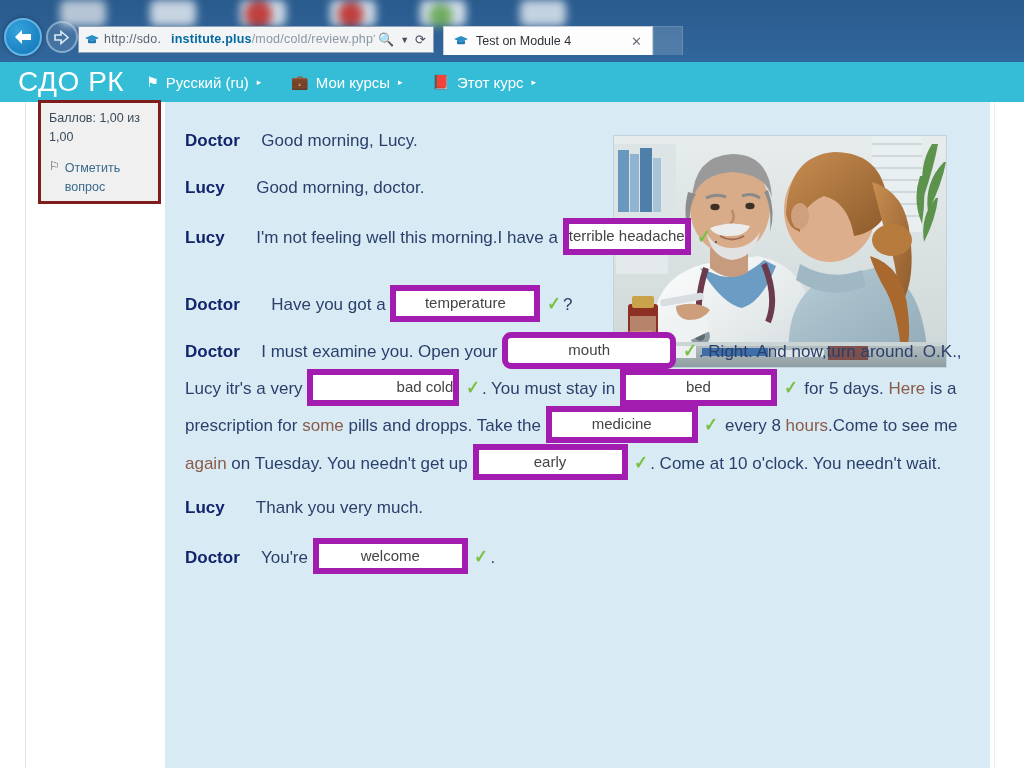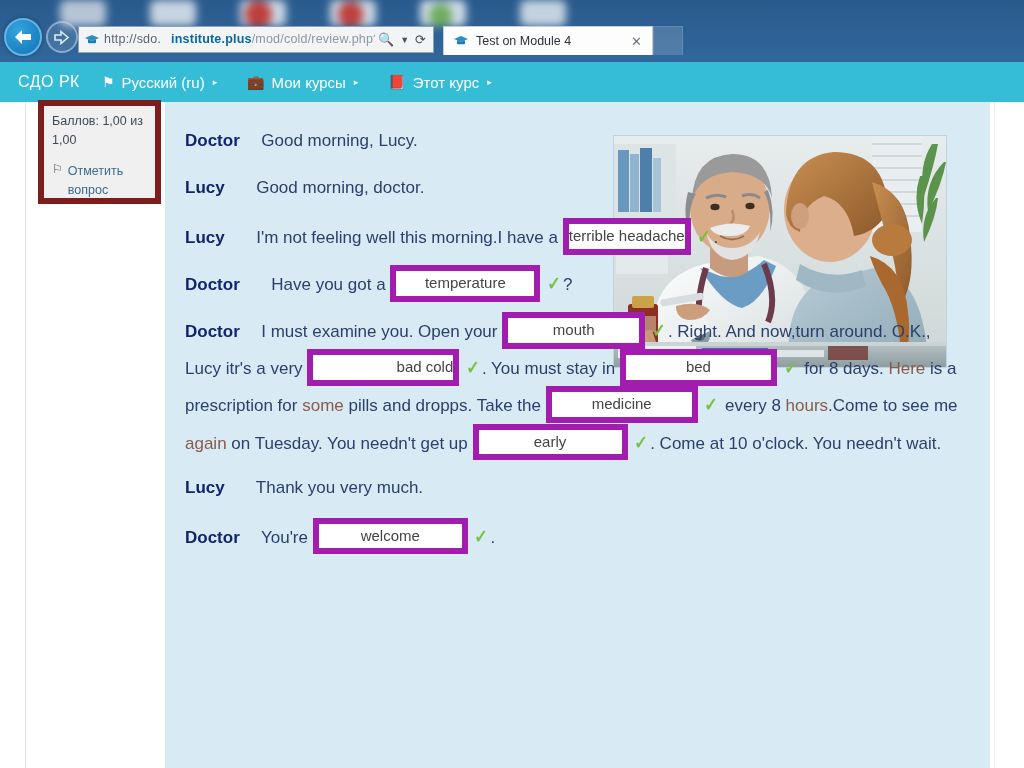--- a/index.html
+++ b/index.html
@@ -93,21 +93,21 @@
 
   
   #moodle-navbar {
     position: absolute; left: 0; top: 62px;
     width: 1024px; height: 40px;
     background: #35bcd6;
     display: flex; align-items: center;
     color: #ffffff;
   }
   #site-brand {
-    font-size: 16px; letter-spacing: .5px;
+    font-size: 28px; letter-spacing: .5px;
     padding: 0 22px 0 18px; color: #ffffff; white-space: nowrap;
   }
   .nav-item {
     display: flex; align-items: center; gap: 7px;
     font-size: 15px; color: #ffffff; white-space: nowrap;
     padding: 0 30px 0 0;
   }
   .nav-item .nav-ico { font-size: 14px; line-height: 1; }
   .nav-item .caret { font-size: 9px; margin-left: 1px; }
 
@@ -133,21 +133,21 @@
   }
   #content-panel-inner {
     position: absolute; left: 0; top: 0; width: 818px; height: 666px;
     background: #d8ebf4;
   }
 
   
   #question-info {
     position: absolute; left: 38px; top: -2px;
     width: 123px; height: 104px;
-    background: #f0f0f0; border: 6px solid #7f1d1d;
+    background: #f0f0f0; border: 3px solid #7f1d1d;
     padding: 6px 8px 0 8px;
   }
   #grade-text {
     font-size: 12.5px; color: #3a4a57; line-height: 1.55;
   }
   #flag-row {
     display: flex; align-items: flex-start; gap: 5px;
     margin-top: 11px;
   }
   #flag-icon { font-size: 12px; color: #4a4a4a; line-height: 1.3; }
@@ -174,22 +174,22 @@
     background: #ffffff;
     border: 6px solid #a21caf;
     color: #444444;
     font-size: 15px;
     text-align: center;
     padding: 3px 0 4px 0;
     vertical-align: 2px;
     line-height: 1.15;
   }
   .w-small  { width: 128px; }
-  .w-med    { width: 150px; }
-  .w-mouth  { width: 143px; }
+  .w-med    { width: 150px; margin-top: 20px; }
+  .w-mouth  { width: 174px; border-radius: 9px; }
   .w-cold   { width: 152px; text-align: right; }
   .w-bed    { width: 157px; }
   .w-med2   { width: 152px; }
   .w-early  { width: 155px; }
   .w-welc   { width: 155px; }
   .tick {
     display: inline-block;
     color: #7ac143; font-size: 19px; font-weight: bold;
     transform: scaleX(.85);
     margin: 0 1px;
@@ -435,21 +435,21 @@
         <div class="line tight">
           <span class="speaker">Doctor</span>
           <span class="sp-gap-sm"></span>
           <span class="txt">I must examine you. Open your</span>
           <span class="ansbox w-mouth">mouth</span>
           <span class="tick">✓</span><span class="txt">. Right. And now,turn around. O.K., Lucy itr's a very</span>
           <span class="ansbox w-cold">bad cold</span>
           <span class="tick">✓</span><span class="txt">. You must stay in</span>
           <span class="ansbox w-bed">bed</span>
           <span class="tick">✓</span>
-          <span class="txt">for 8 days.</span>
+          <span class="txt">for 5 days.</span>
           <span class="hl">Here</span>
           <span class="txt">is a prescription for</span>
           <span class="hl">some</span>
           <span class="txt">pills and dropps. Take the</span>
           <span class="ansbox w-med2">medicine</span>
           <span class="tick">✓</span>
           <span class="txt">every 8</span>
           <span class="hl">hours</span><span class="txt">.Come to see me</span>
           <span class="hl">again</span>
           <span class="txt">on Tuesday. You needn't get up</span>

